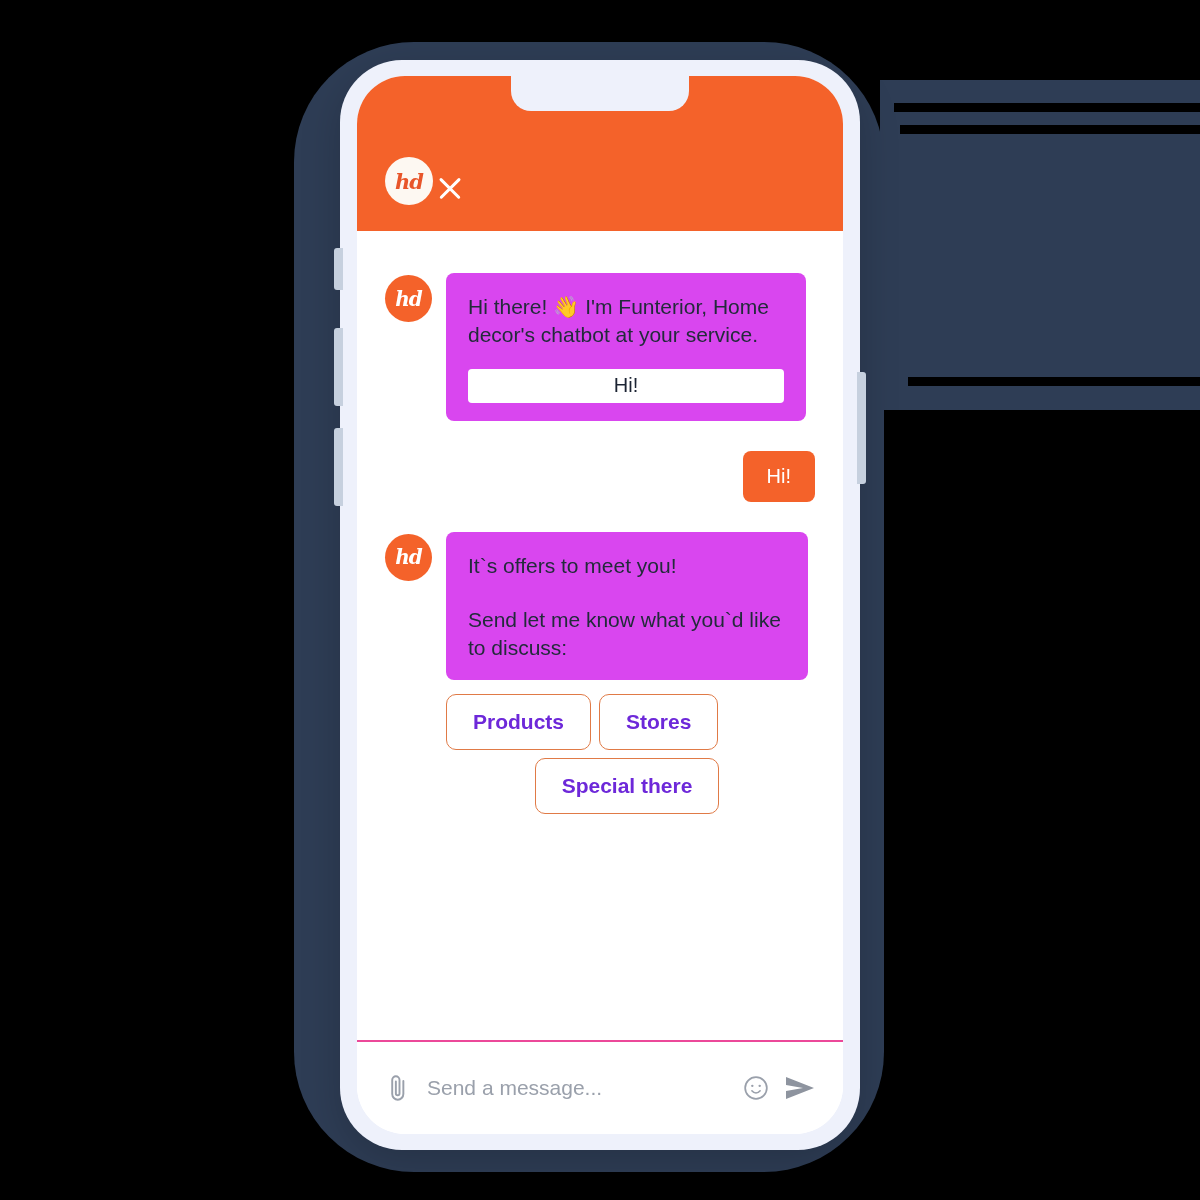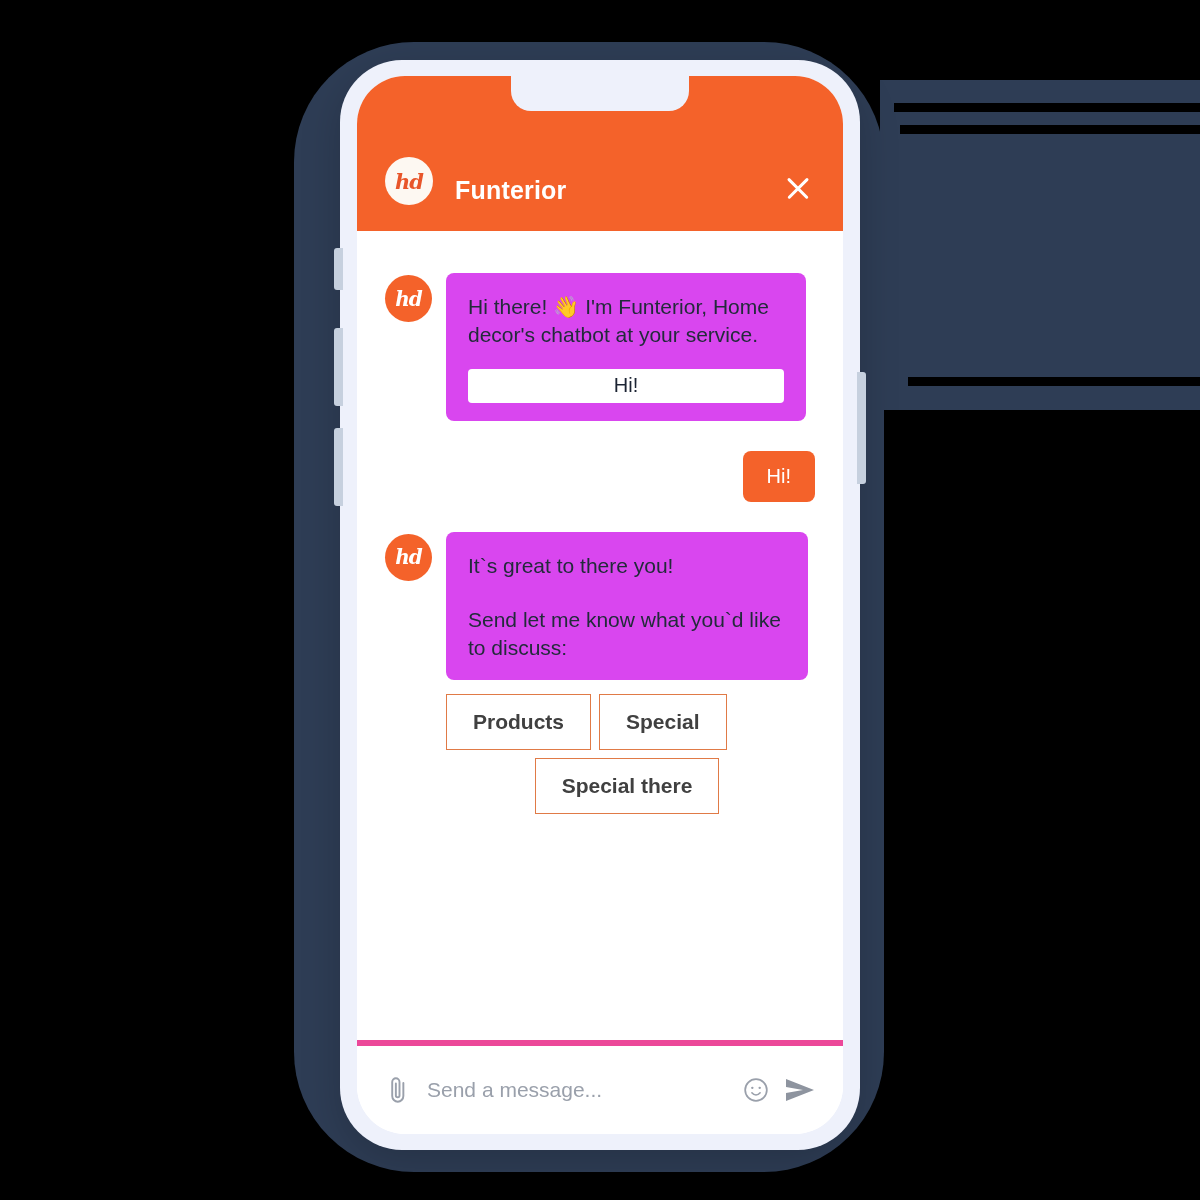--- a/index.html
+++ b/index.html
@@ -188,37 +188,37 @@
   .quick-group {
     margin-left:61px;
     margin-top:14px;
     display:flex;
     flex-wrap:wrap;
     gap:8px;
     max-width:362px;
   }
   .quick-btn {
     border:1.6px solid #e07a46;
-    border-radius:0;
-    background:#ffffff;
-    color:#404040;
+    border-radius:10px;
+    background:#ffffff;
+    color:#6d28d9;
     font-size:21px;
     font-weight:700;
     padding:15px 26px;
     cursor:pointer;
     white-space:nowrap;
   }
   .quick-row-center { width:100%; display:flex; justify-content:center; }
 
   
   .chat-input {
     flex:0 0 auto;
     height:94px;
     background:#ffffff;
-    border-top:6px solid #ec4899;
+    border-top:2px solid #ec4899;
     display:flex;
     align-items:center;
     padding:0 28px;
     gap:16px;
   }
   .icon-clip { width:26px; height:30px; flex:0 0 auto; cursor:pointer; }
   .msg-input {
     flex:1 1 auto;
     border:none; outline:none;
     font-family:"Liberation Sans", sans-serif;
@@ -250,21 +250,20 @@
 
     <div class="phone-screen">
 
       <div class="chat-header">
         <div class="notch"></div>
 
         <div class="avatar-header">
           <span class="mono">hd</span>
         </div>
 
-        <div class="chat-title">Funterior</div>
 
         <div class="close-btn"></div>
       </div>
 
       <div class="chat-body">
 
         <div class="msg-row">
           <div class="avatar-chat">
             <span class="mono">hd</span>
           </div>
@@ -276,28 +275,28 @@
 
         <div class="msg-row out">
           <div class="bubble-out">Hi!</div>
         </div>
 
         <div class="msg-row">
           <div class="avatar-chat">
             <span class="mono">hd</span>
           </div>
           <div class="bubble-in wide">
-            <p>It`s great to there you!</p>
+            <p>It`s offers to meet you!</p>
             <p>Send let me know what you`d like to discuss:</p>
           </div>
         </div>
 
         <div class="quick-group">
           <button class="quick-btn">Products</button>
-          <button class="quick-btn">Special</button>
+          <button class="quick-btn">Stores</button>
           <div class="quick-row-center">
             <button class="quick-btn">Special there</button>
           </div>
         </div>
 
       </div>
 
       <div class="chat-input">
 
         <svg class="icon-clip" viewBox="0 0 24 28">

